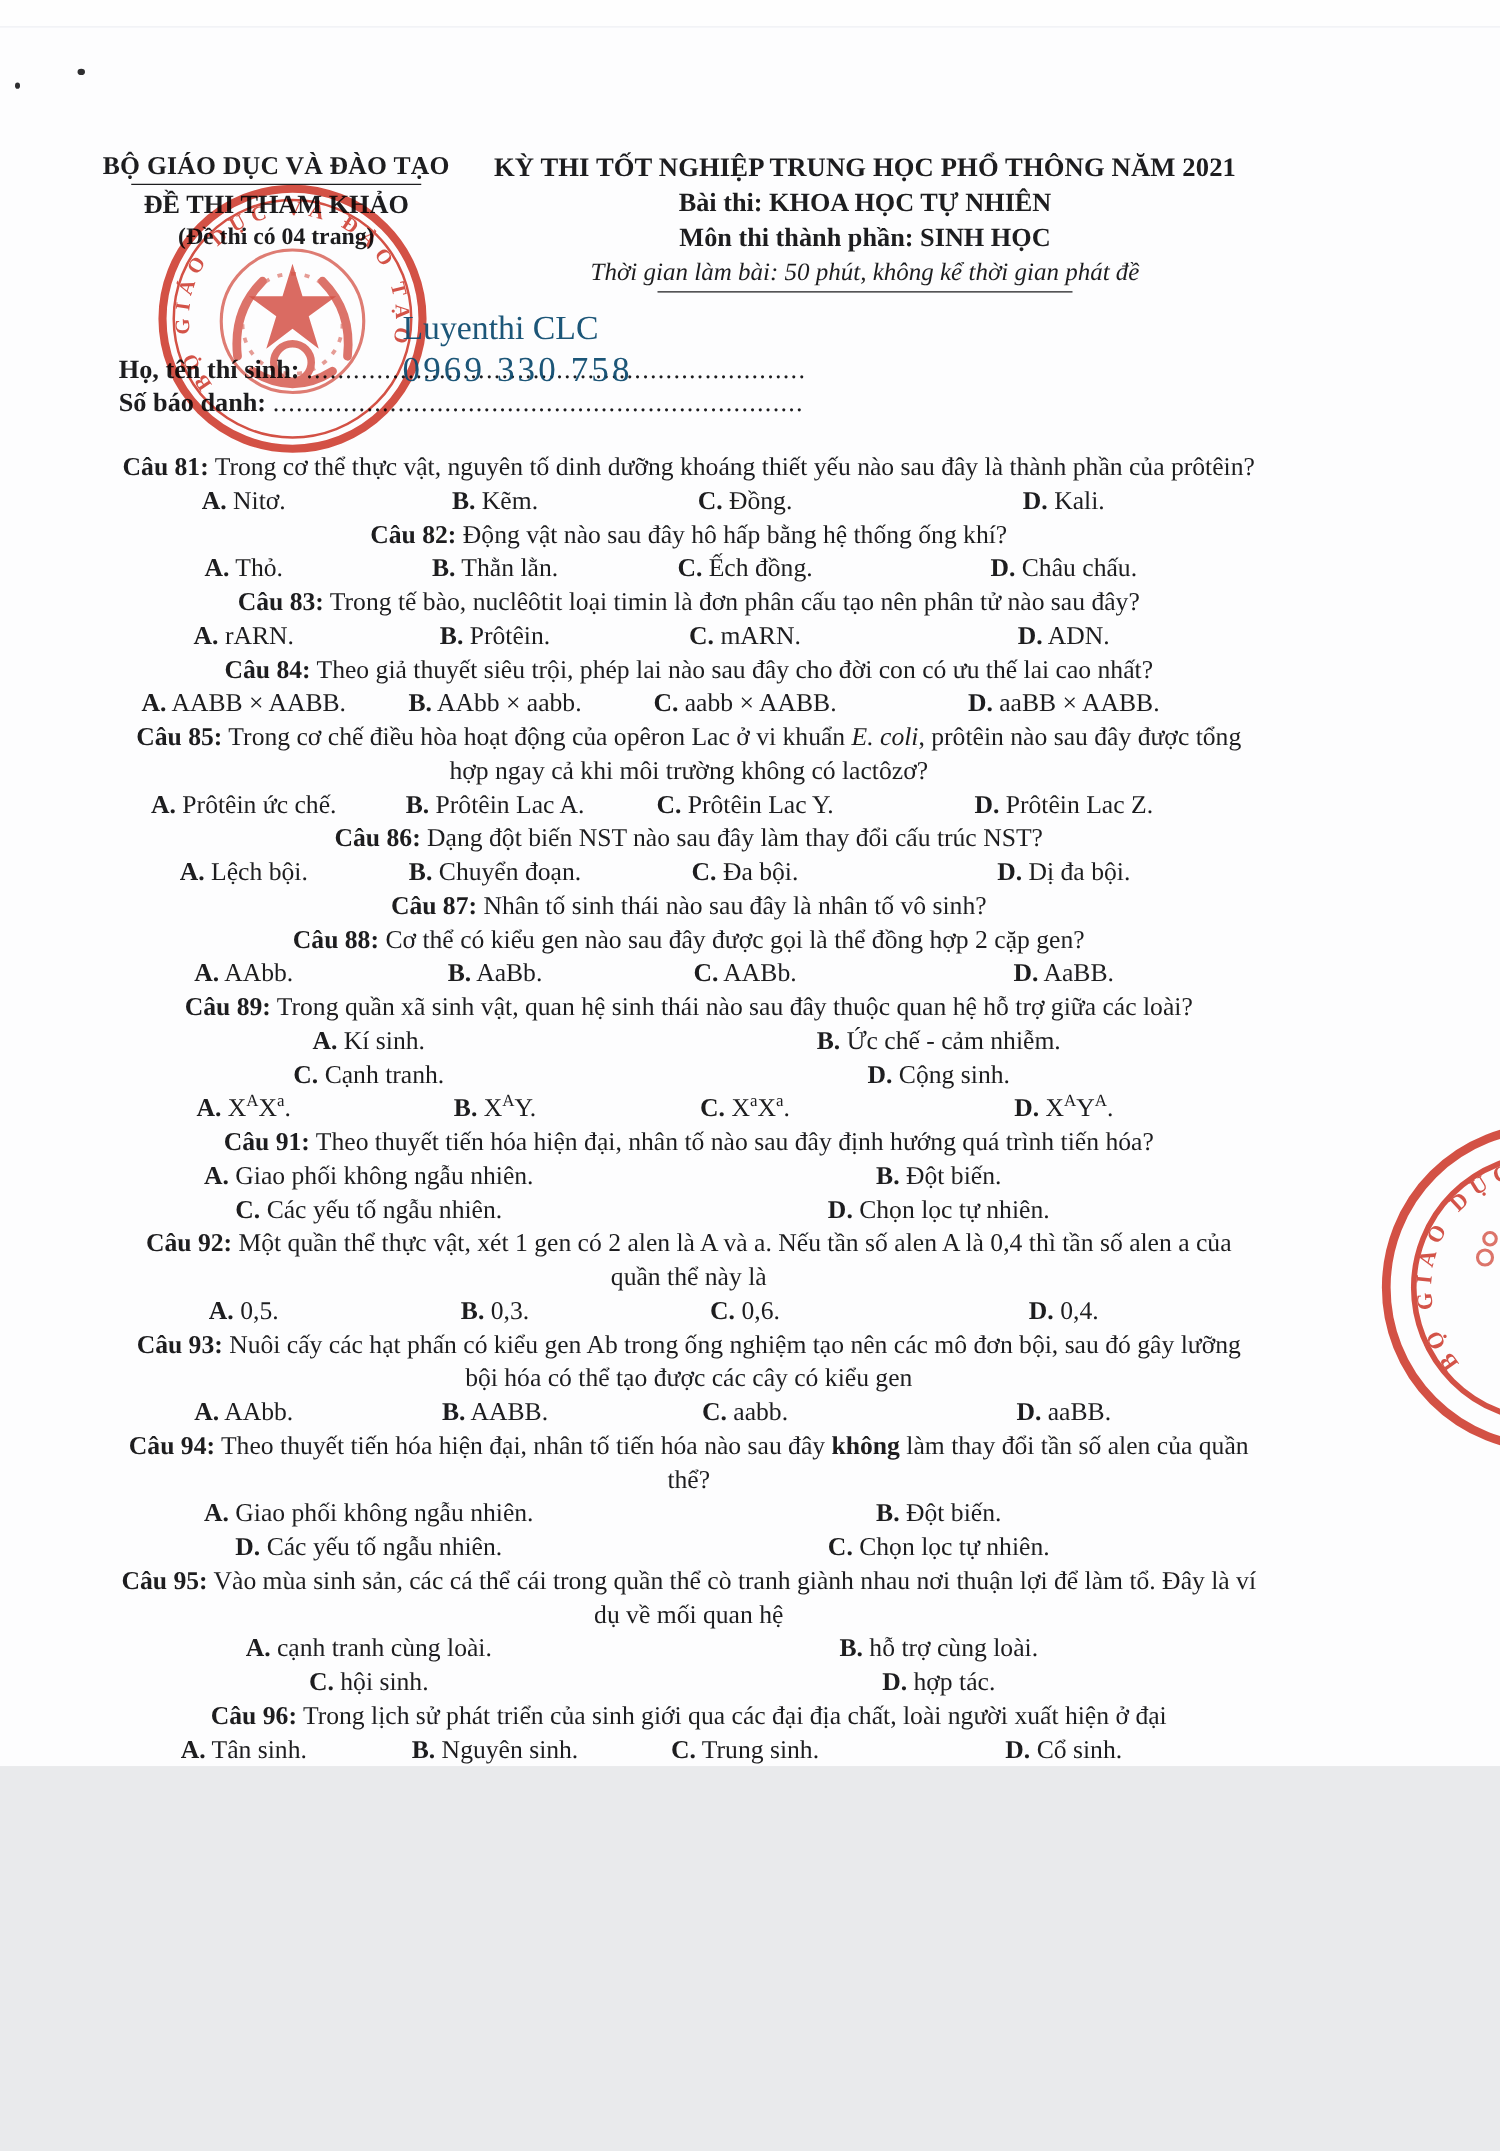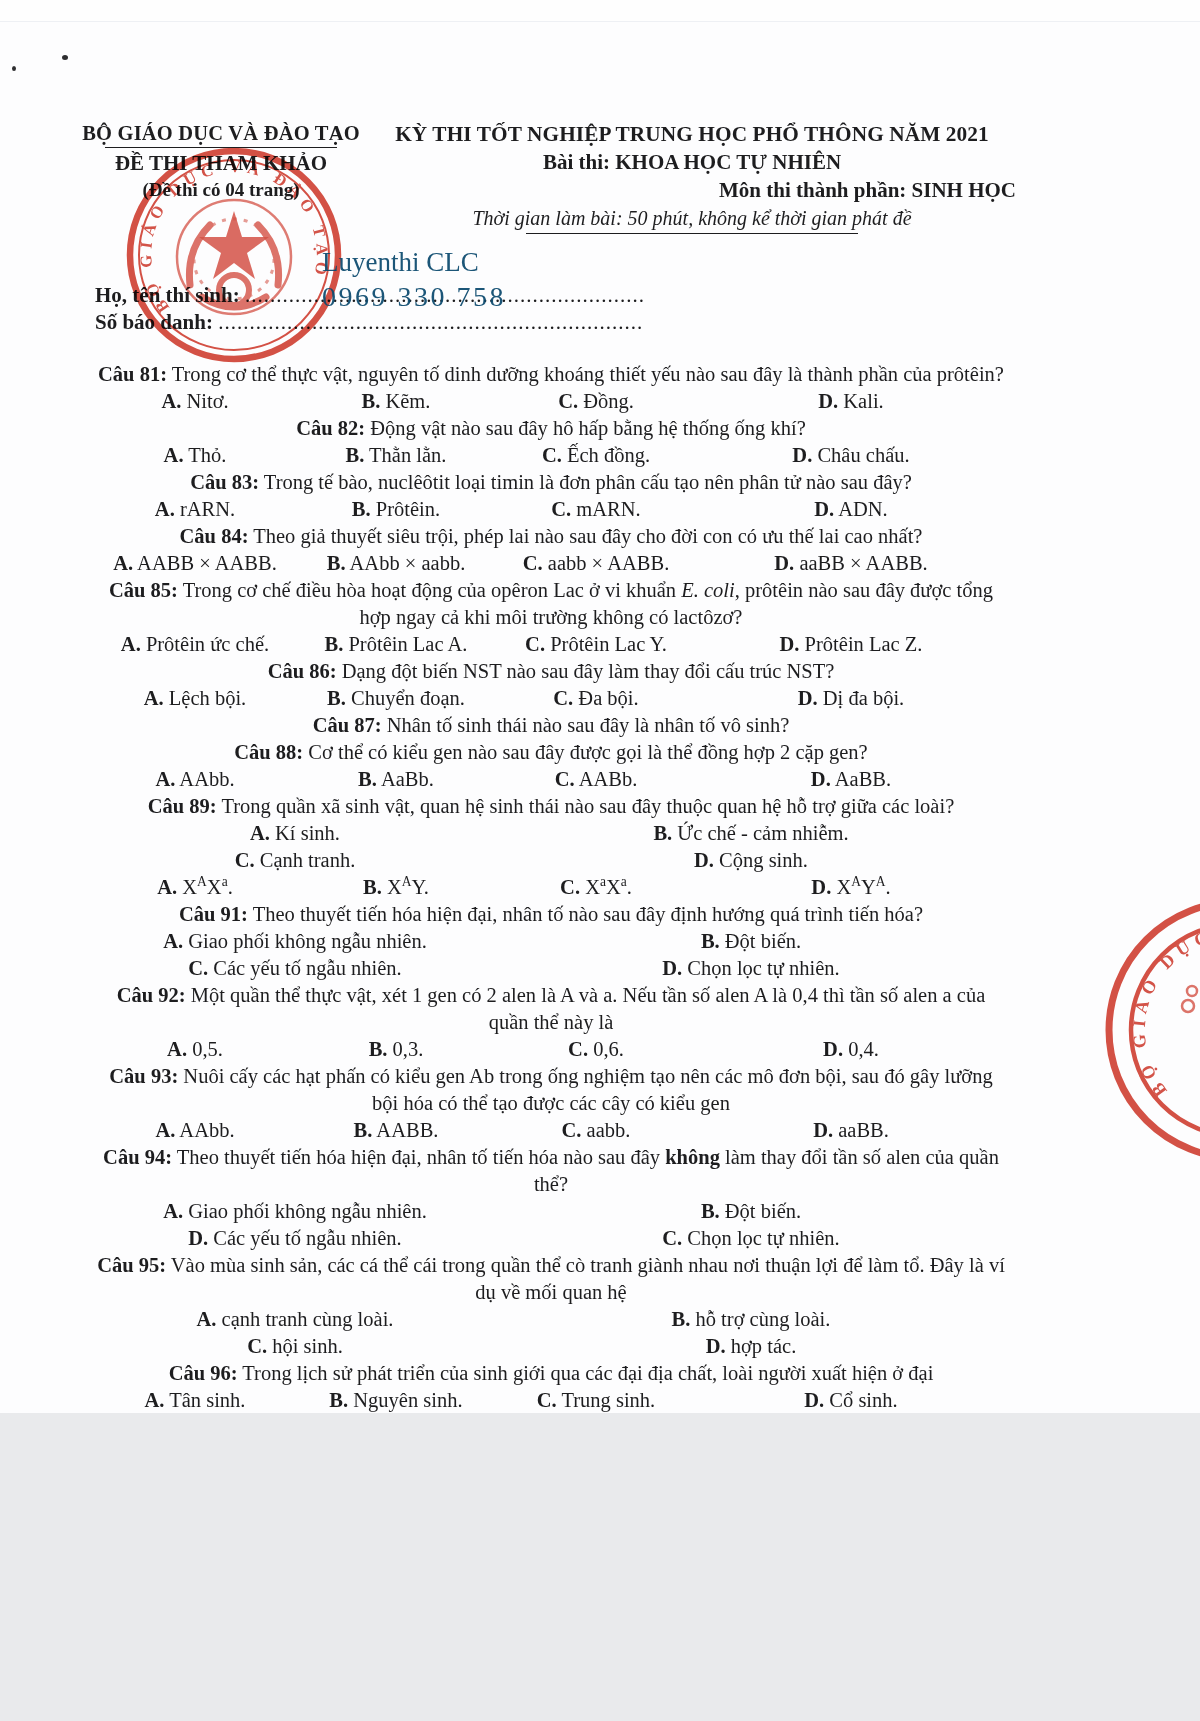--- a/index.html
+++ b/index.html
@@ -16,21 +16,21 @@
   
   .hdr-left{position:absolute;left:70px;top:122px;width:302px;text-align:center;}
   .hdr-left .ministry{font-weight:bold;font-size:20.5px;white-space:nowrap;letter-spacing:.2px;}
   .hdr-left .rule{width:232px;height:0;border-bottom:1.6px solid #1d1d1f;margin:2px auto 3px auto;}
   .hdr-left .exam-type{font-weight:bold;font-size:21px;white-space:nowrap;}
   .hdr-left .pages-note{font-weight:bold;font-size:19px;margin-top:3px;}
 
   .hdr-right{position:absolute;left:368px;top:122px;width:648px;text-align:center;}
   .hdr-right .title{font-weight:bold;font-size:21.3px;white-space:nowrap;letter-spacing:.1px;}
   .hdr-right .subject-group{font-weight:bold;font-size:21px;margin-top:3px;}
-  .hdr-right .subject{font-weight:bold;font-size:21px;margin-top:3px;text-align:right;}
+  .hdr-right .subject{font-weight:bold;font-size:21px;margin-top:3px;}
   .hdr-right .duration{font-style:italic;font-size:20px;margin-top:4px;}
   .hdr-right .rule2{width:332px;height:0;border-bottom:1.4px solid #1d1d1f;margin:3px auto 0 auto;}
 
   
   .candidate{position:absolute;left:95px;top:282px;font-size:21px;line-height:27px;}
   .cand-row{white-space:nowrap;overflow:hidden;width:548px;}
   .cand-row .lbl{font-weight:bold;}
   .cand-row .dots{letter-spacing:1px;}
 
   

